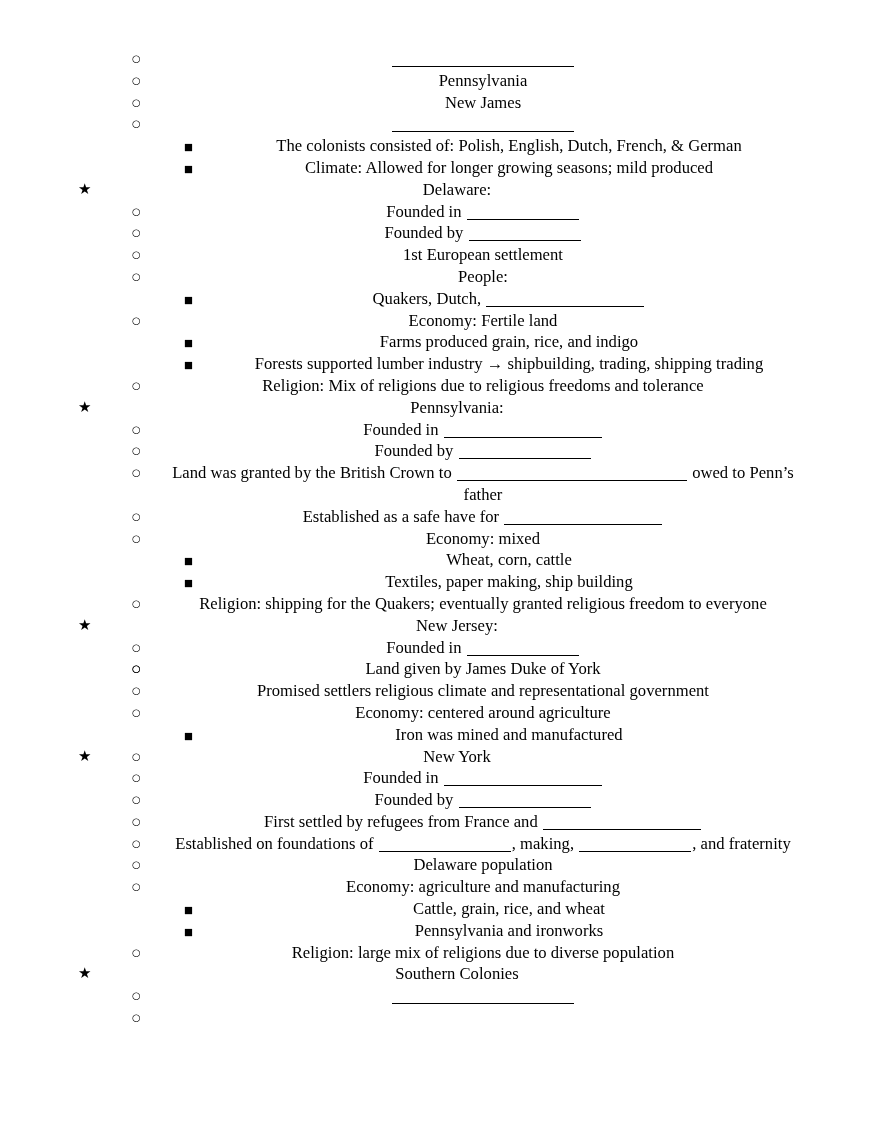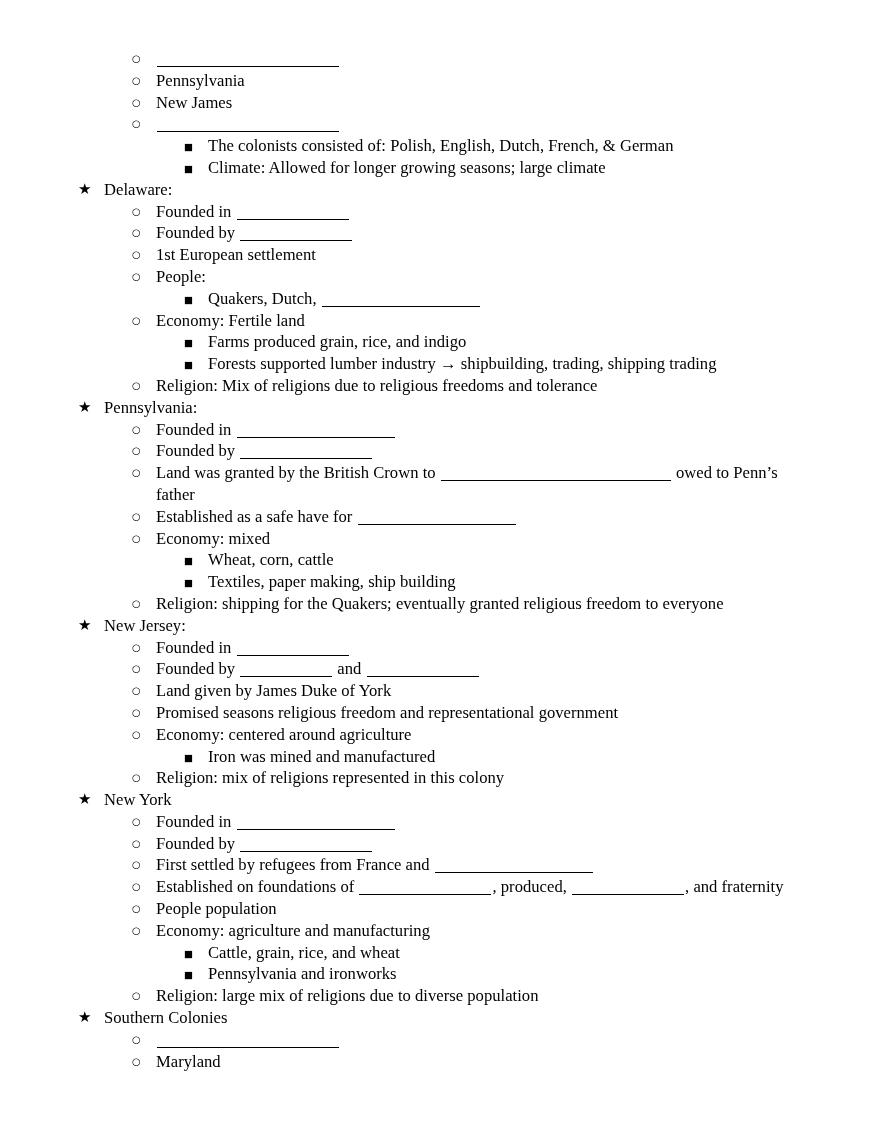--- a/index.html
+++ b/index.html
@@ -59,20 +59,21 @@
     font-size: 10px;
   }
   li.lvl3 > .bullet {
     left: 106px;
     top: 1px;
     font-size: 9.5px;
   }
   li.row > .txt {
     display: block;
     white-space: pre-wrap;
+    text-align: center;
   }
 
   .blank {
     display: inline-block;
     border-bottom: 1.3px solid #000;
     vertical-align: -3px;
     height: 13px;
     margin: 0 1px;
   }
   .b-sm  { width: 92px; }
@@ -103,21 +104,21 @@
       <li class="row lvl2">
         <span class="bullet">○</span>
         <span class="txt"><span class="blank b-xxl"></span></span>
       </li>
       <li class="row lvl3">
         <span class="bullet">■</span>
         <span class="txt"><span>The colonists consisted of: Polish, English, Dutch, French, &amp; German</span></span>
       </li>
       <li class="row lvl3">
         <span class="bullet">■</span>
-        <span class="txt"><span>Climate: Allowed for longer growing seasons; large climate</span></span>
+        <span class="txt"><span>Climate: Allowed for longer growing seasons; mild produced</span></span>
       </li>
       <li class="row lvl1">
         <span class="bullet">★</span>
         <span class="txt"><span>Delaware:</span></span>
       </li>
       <li class="row lvl2">
         <span class="bullet">○</span>
         <span class="txt"><span>Founded in </span><span class="blank b-md"></span></span>
       </li>
       <li class="row lvl2">
@@ -191,65 +192,63 @@
       <li class="row lvl1">
         <span class="bullet">★</span>
         <span class="txt"><span>New Jersey:</span></span>
       </li>
       <li class="row lvl2">
         <span class="bullet">○</span>
         <span class="txt"><span>Founded in </span><span class="blank b-md"></span></span>
       </li>
       <li class="row lvl2">
         <span class="bullet">○</span>
-        <span class="txt"><span>Founded by </span><span class="blank b-sm"></span><span> and </span><span class="blank b-md"></span></span>
       </li>
       <li class="row lvl2">
         <span class="bullet">○</span>
         <span class="txt"><span>Land given by James Duke of York</span></span>
       </li>
       <li class="row lvl2">
         <span class="bullet">○</span>
-        <span class="txt"><span>Promised seasons religious freedom and representational government</span></span>
+        <span class="txt"><span>Promised settlers religious climate and representational government</span></span>
       </li>
       <li class="row lvl2">
         <span class="bullet">○</span>
         <span class="txt"><span>Economy: centered around agriculture</span></span>
       </li>
       <li class="row lvl3">
         <span class="bullet">■</span>
         <span class="txt"><span>Iron was mined and manufactured</span></span>
       </li>
       <li class="row lvl2">
         <span class="bullet">○</span>
-        <span class="txt"><span>Religion: mix of religions represented in this colony</span></span>
       </li>
       <li class="row lvl1">
         <span class="bullet">★</span>
         <span class="txt"><span>New York</span></span>
       </li>
       <li class="row lvl2">
         <span class="bullet">○</span>
         <span class="txt"><span>Founded in </span><span class="blank b-xl"></span></span>
       </li>
       <li class="row lvl2">
         <span class="bullet">○</span>
         <span class="txt"><span>Founded by </span><span class="blank b-lg"></span></span>
       </li>
       <li class="row lvl2">
         <span class="bullet">○</span>
         <span class="txt"><span>First settled by refugees from France and </span><span class="blank b-xl"></span></span>
       </li>
       <li class="row lvl2">
         <span class="bullet">○</span>
-        <span class="txt"><span>Established on foundations of </span><span class="blank b-lg"></span><span>, produced, </span><span class="blank b-md"></span><span>, and fraternity</span></span>
-      </li>
-      <li class="row lvl2">
-        <span class="bullet">○</span>
-        <span class="txt"><span>People population</span></span>
+        <span class="txt"><span>Established on foundations of </span><span class="blank b-lg"></span><span>, making, </span><span class="blank b-md"></span><span>, and fraternity</span></span>
+      </li>
+      <li class="row lvl2">
+        <span class="bullet">○</span>
+        <span class="txt"><span>Delaware population</span></span>
       </li>
       <li class="row lvl2">
         <span class="bullet">○</span>
         <span class="txt"><span>Economy: agriculture and manufacturing</span></span>
       </li>
       <li class="row lvl3">
         <span class="bullet">■</span>
         <span class="txt"><span>Cattle, grain, rice, and wheat</span></span>
       </li>
       <li class="row lvl3">
@@ -263,16 +262,15 @@
       <li class="row lvl1">
         <span class="bullet">★</span>
         <span class="txt"><span>Southern Colonies</span></span>
       </li>
       <li class="row lvl2">
         <span class="bullet">○</span>
         <span class="txt"><span class="blank b-line"></span></span>
       </li>
       <li class="row lvl2">
         <span class="bullet">○</span>
-        <span class="txt"><span>Maryland</span></span>
       </li>
     </ul>
 </div>
 
 </body></html>

